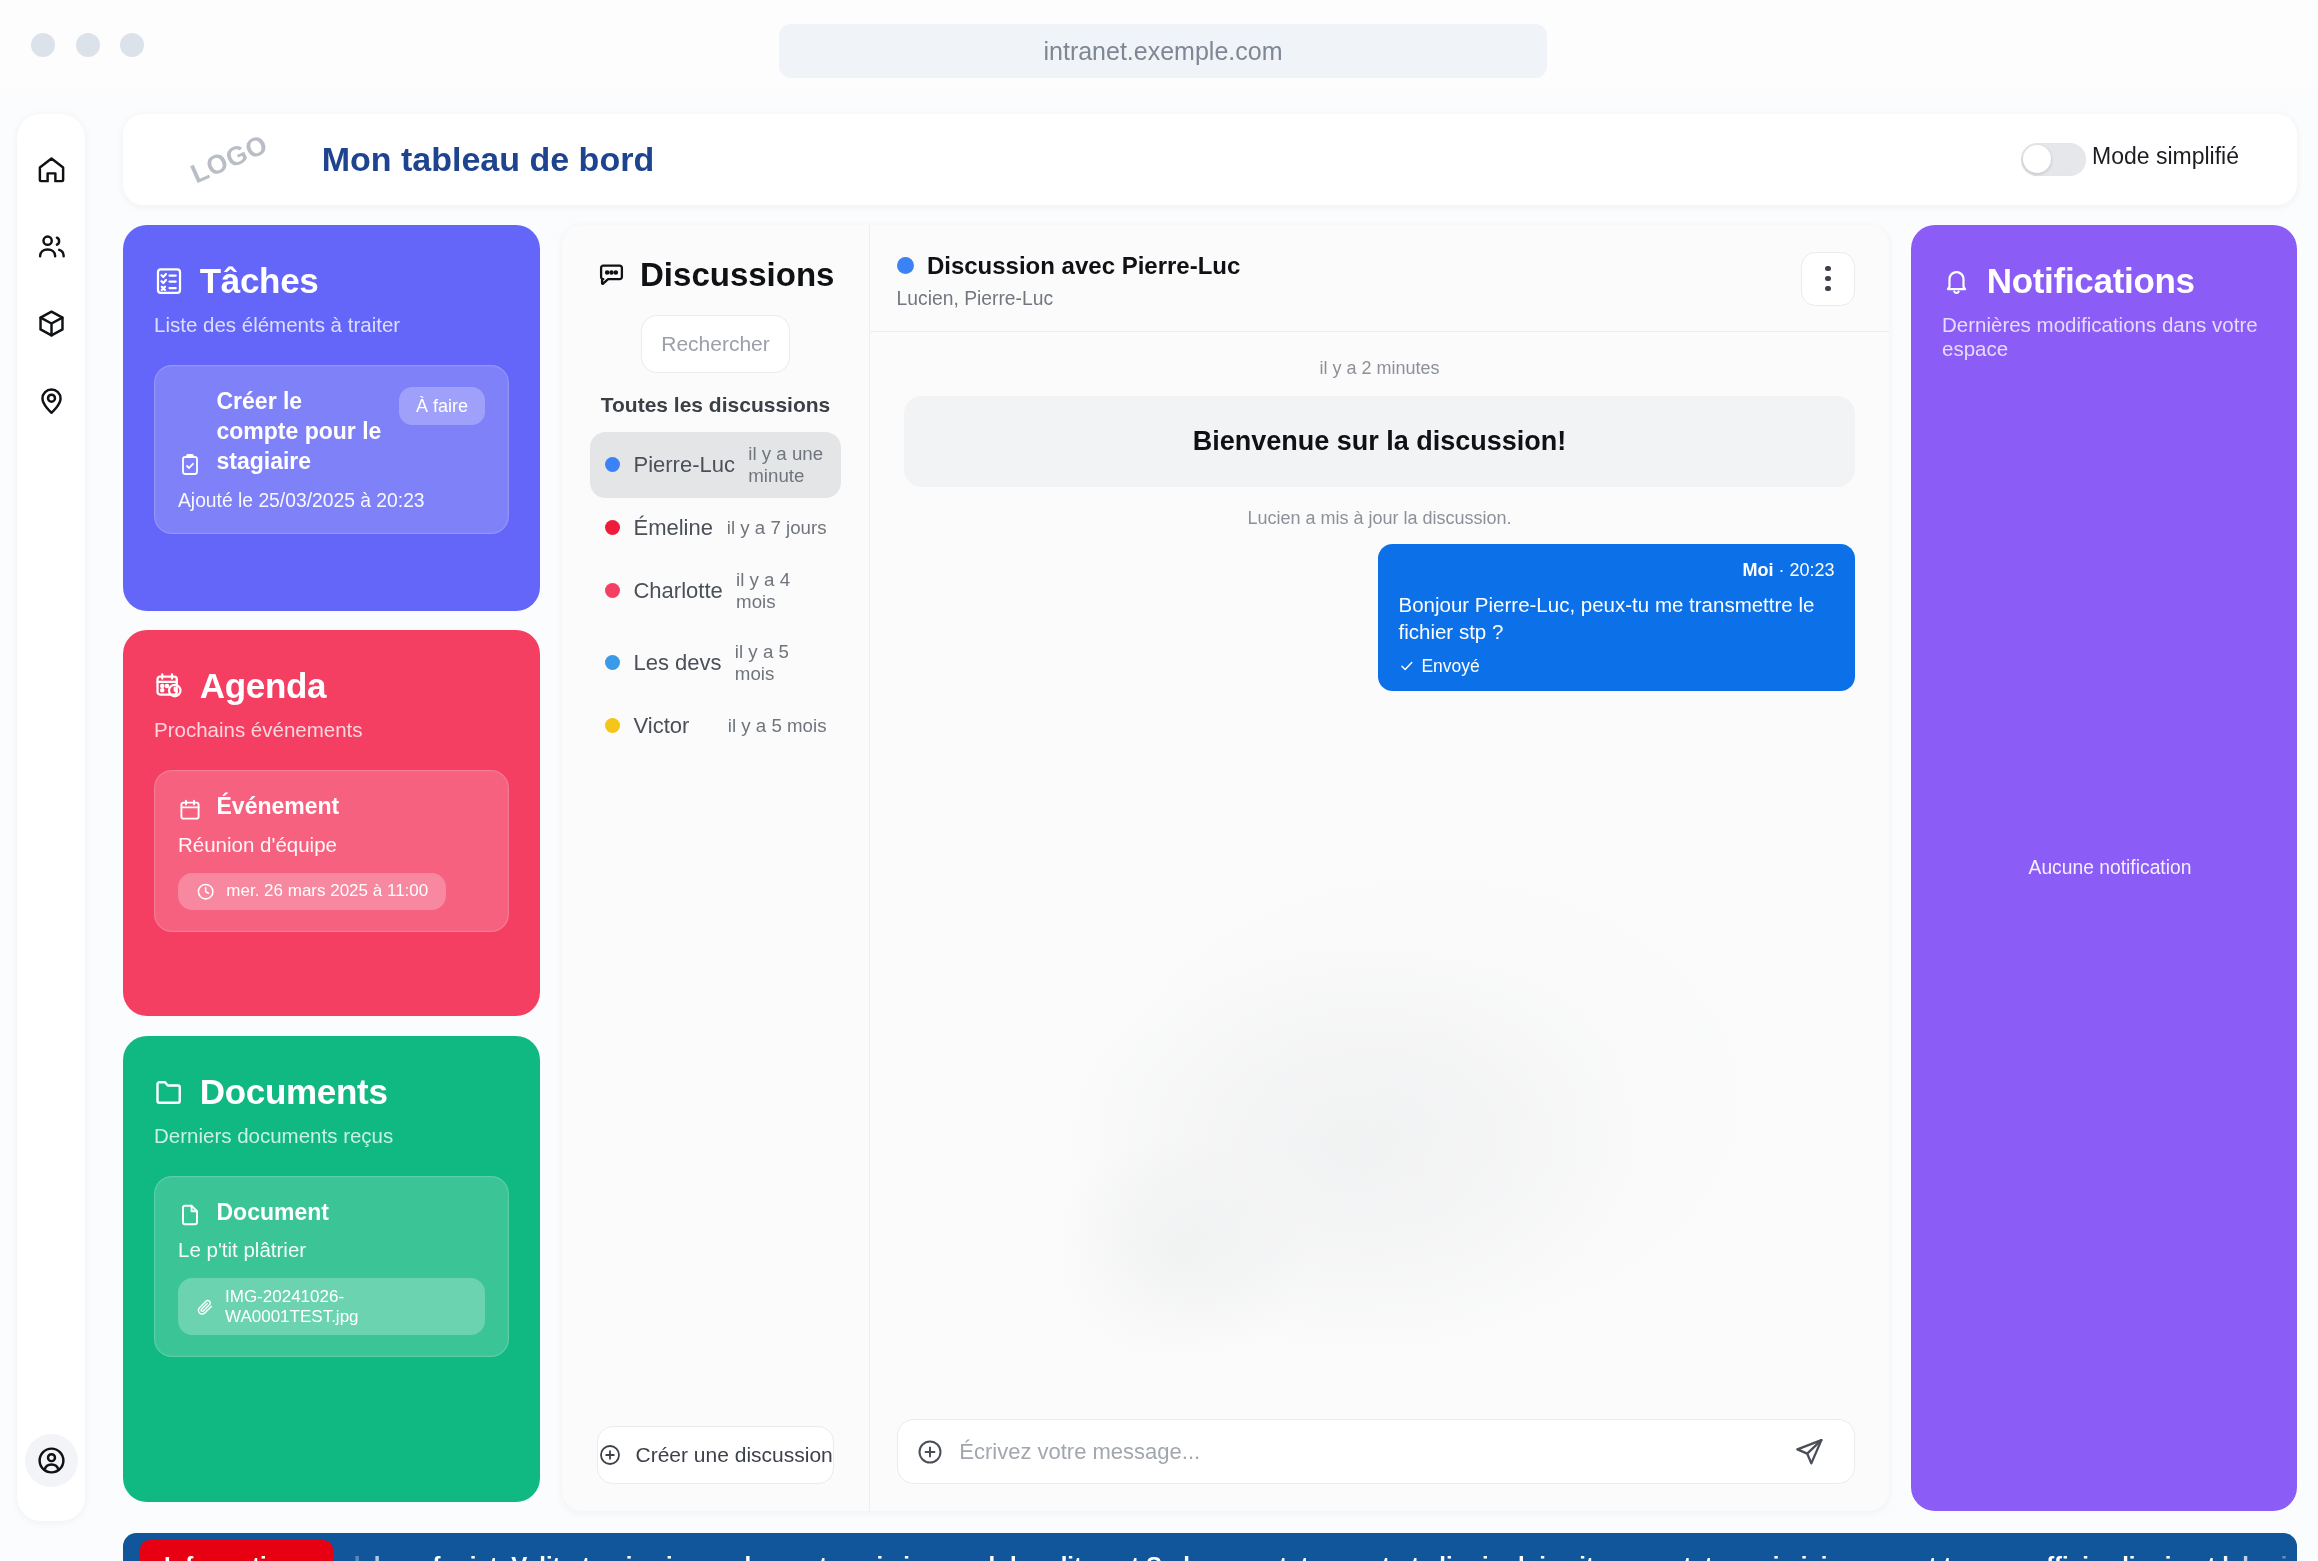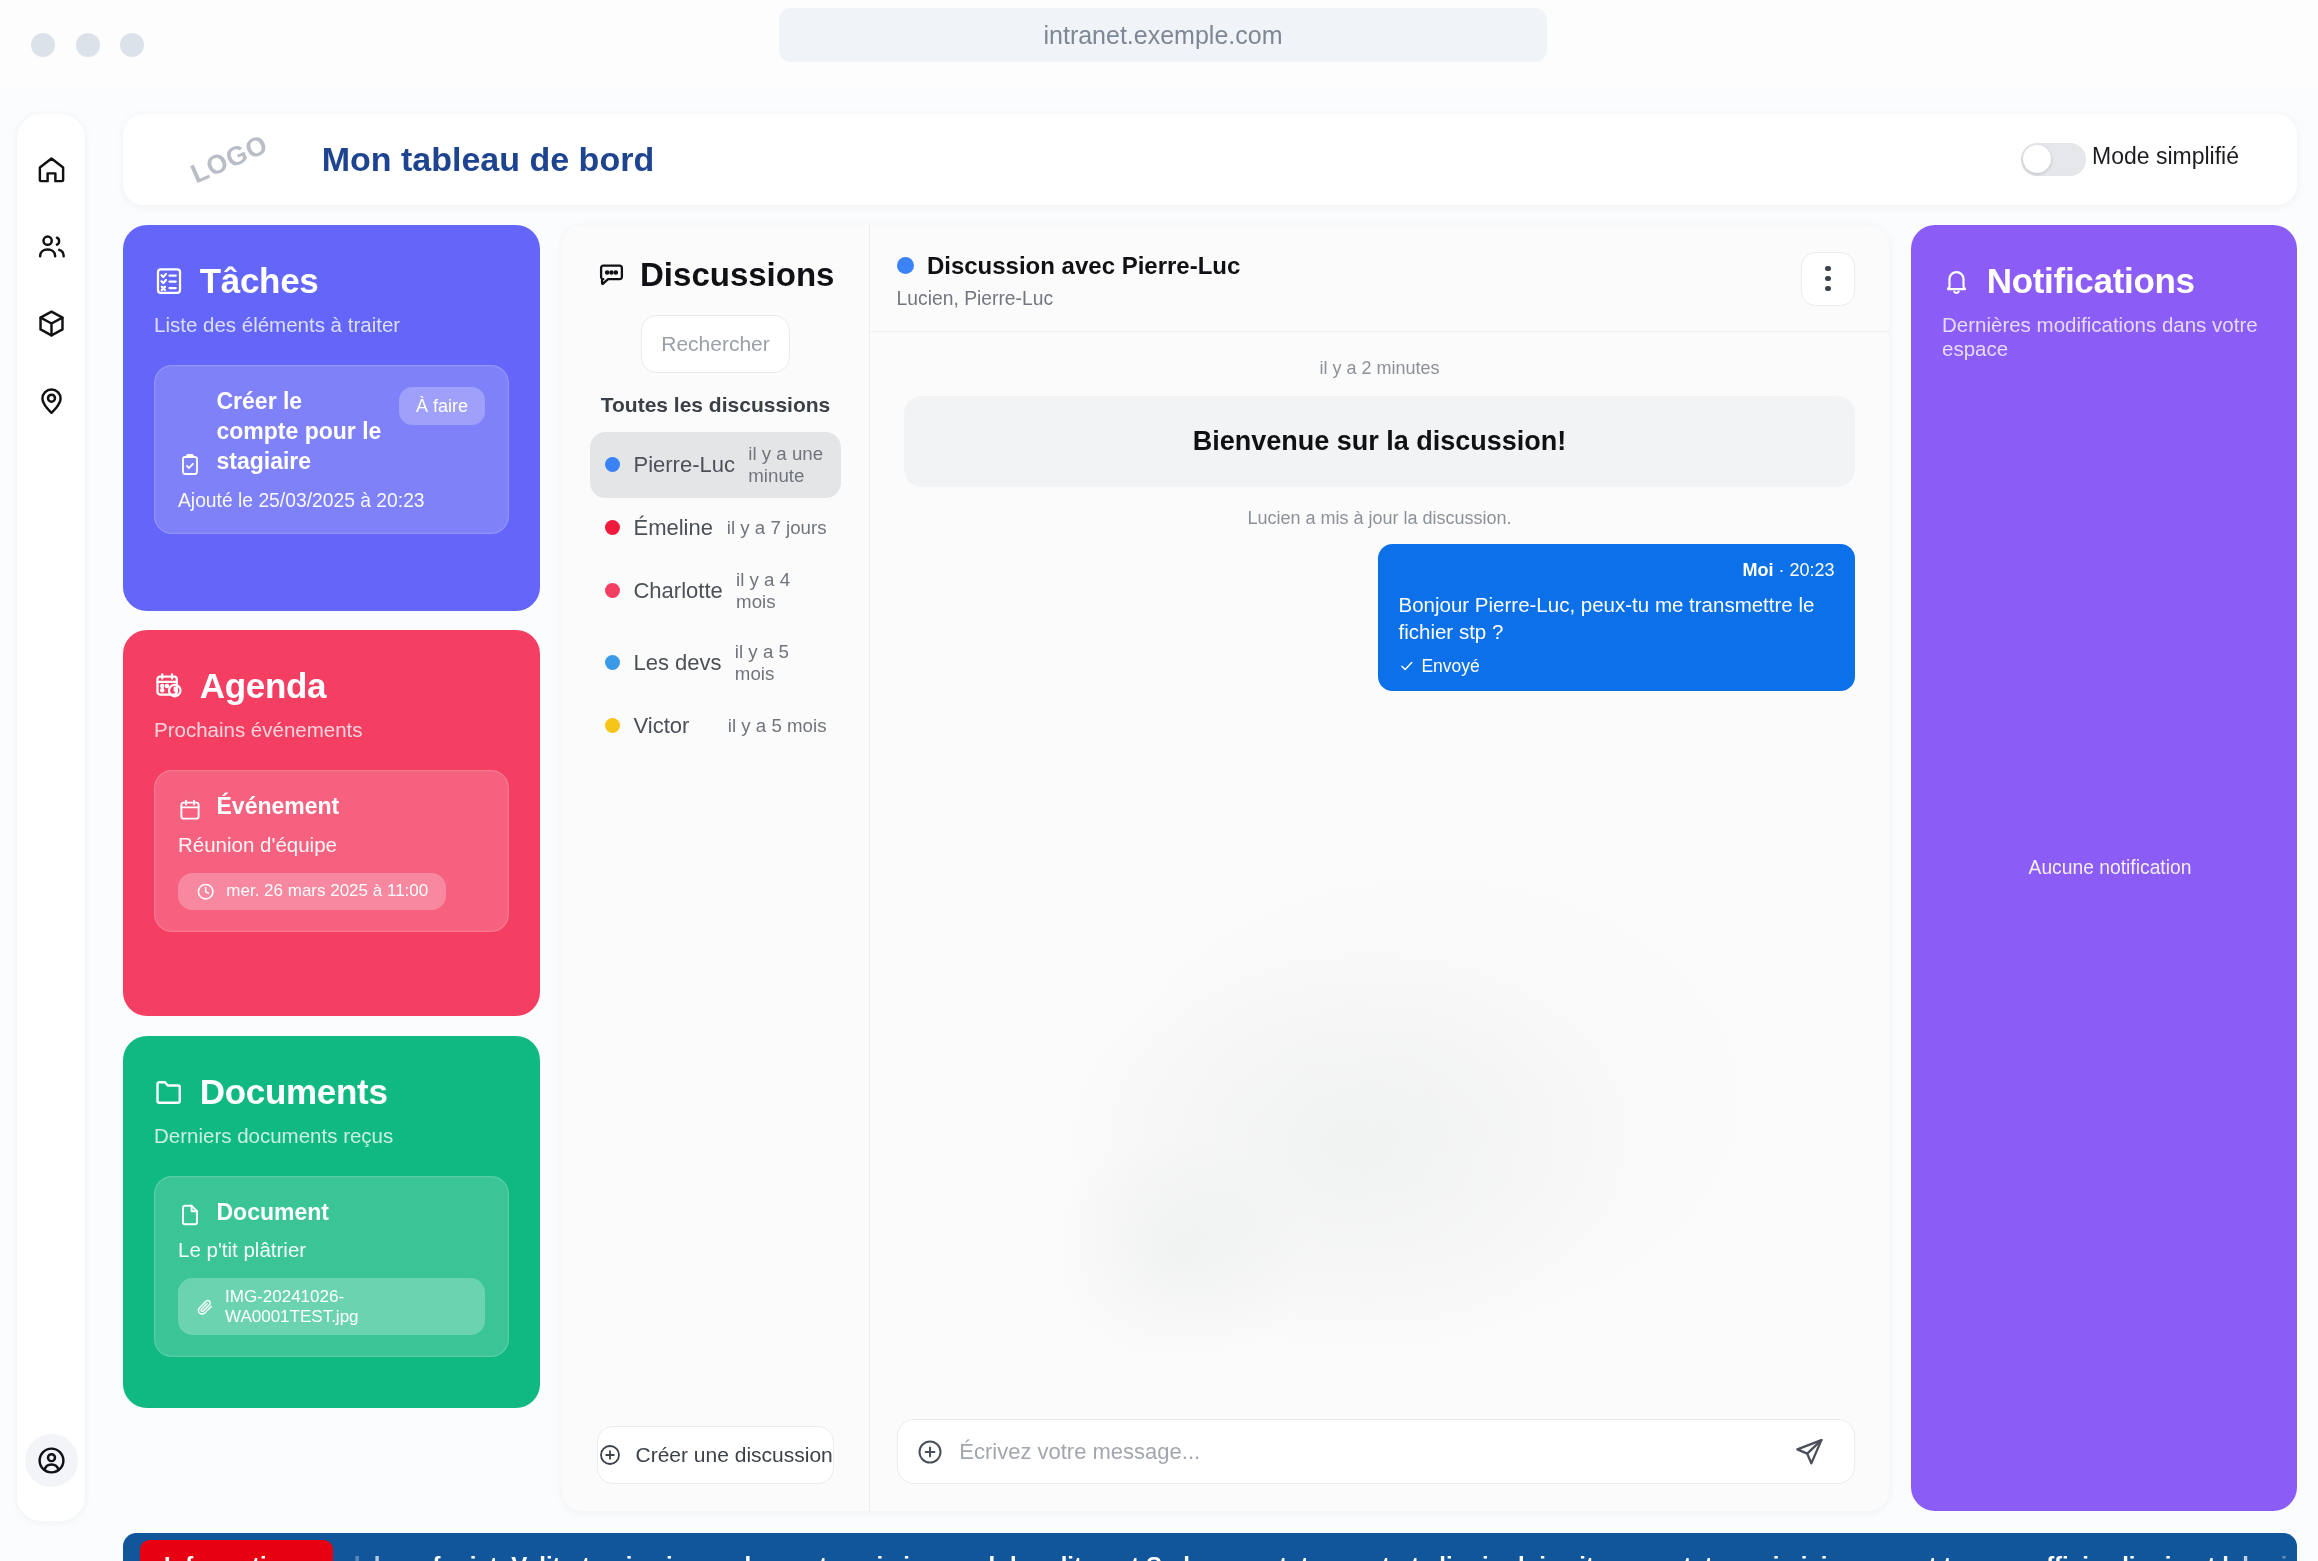--- a/index.html
+++ b/index.html
@@ -12,21 +12,21 @@
 
   
   .browser-bar {
     position: absolute; top: 0; left: 0; width: 2319px; height: 89px;
     background: #fdfdfe;
     display: flex; align-items: center;
   }
   .traffic { display: flex; gap: 20.5px; margin-left: 31px; }
   .dot { width: 24px; height: 24px; border-radius: 50%; background: #dbe2e9; }
   .urlbar {
-    position: absolute; left: 779px; top: 8px;
+    position: absolute; left: 779px; top: 24px;
     width: 768px; height: 54px; border-radius: 12px;
     background: #f0f3f7;
     display: flex; align-items: center; justify-content: center;
     color: #7e8794; font-size: 25px;
   }
 
   
   .app {
     position: absolute; top: 89px; left: 0;
     width: 2319px; height: 1472px;
@@ -85,21 +85,21 @@
     position: absolute; left: 123px; top: 136px;
     width: 2174px; height: 1286px;
     display: flex; gap: 22px;
   }
 
   
   .col-cards { width: 417px; display: flex; flex-direction: column; gap: 19.3px; }
   .ccard { border-radius: 24px; padding: 36px 31px 0 31px; position: relative; color: #fff; }
   .ccard.tasks { background: #6366f8; height: 386px; }
   .ccard.agenda { background: #f43f63; height: 386px; }
-  .ccard.docs  { background: #10b981; height: 372px; }
+  .ccard.docs  { background: #10b981; height: 466px; }
   .ccard-head { display: flex; align-items: center; gap: 15.7px; }
   .ccard-title { font-size: 35px; font-weight: 700; letter-spacing: -0.3px; }
   .ccard-sub { margin-top: 12px; font-size: 20.5px; color: rgba(255,255,255,.78); }
   .item {
     margin-top: 28px; border-radius: 18px; padding: 22px 24px;
     background: rgba(255,255,255,.18);
     box-shadow: inset 0 0 0 1.2px rgba(255,255,255,.16);
   }
   .item-row { display: flex; align-items: flex-end; gap: 14.5px; }
   .item-title { font-size: 23px; font-weight: 700; line-height: 1.3; flex: 1; }

